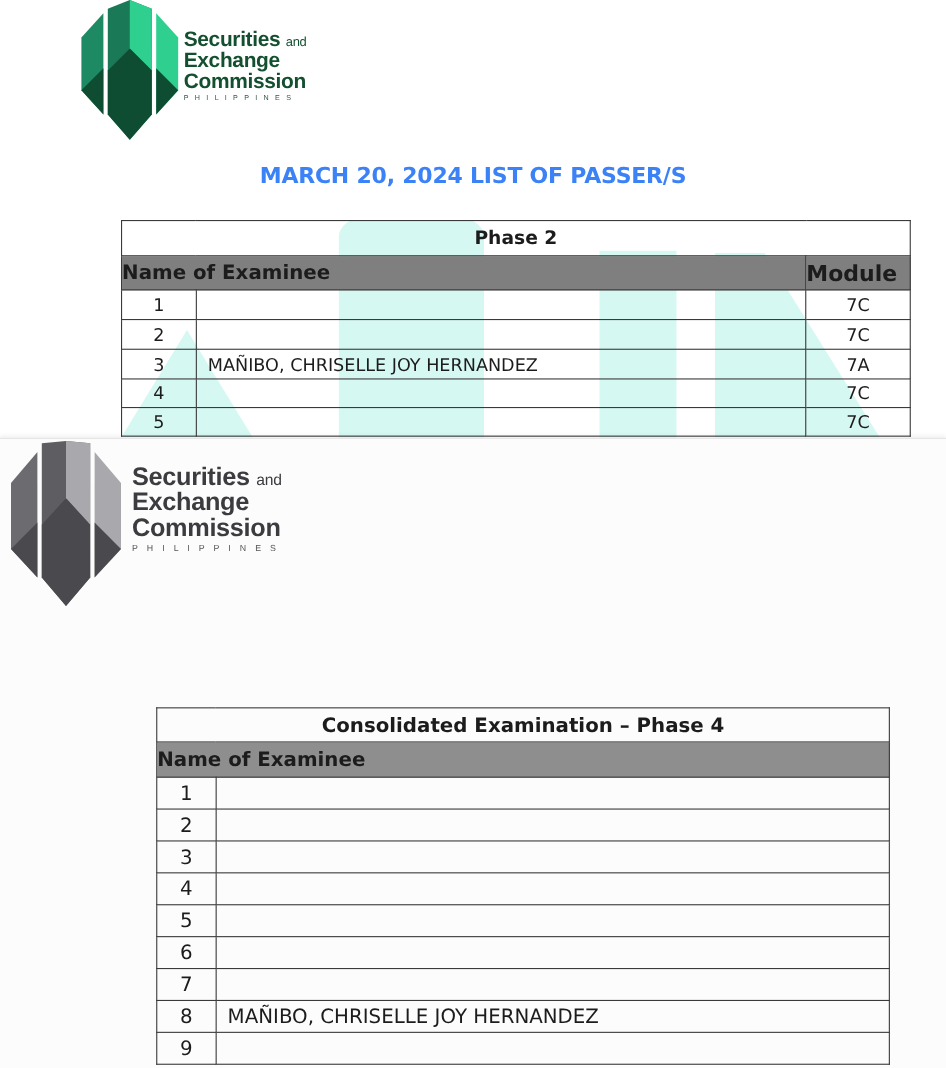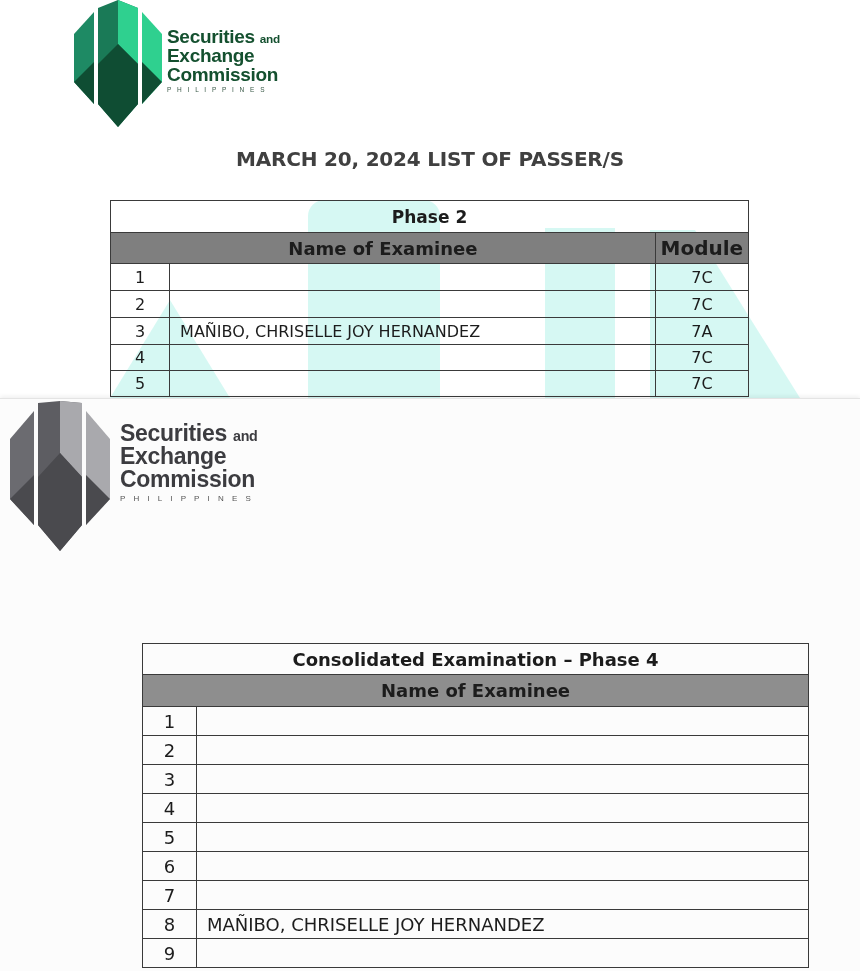--- a/index.html
+++ b/index.html
@@ -12,33 +12,33 @@
   #panel-top { top: 0; height: 398px; background: #ffffff; }
   #panel-bottom { top: 398px; height: 573px; background: #fcfcfc; border-top: 1px solid #e4e4e4; box-shadow: 0 -2px 4px rgba(0,0,0,0.06); }
 
   
   .wm { position: absolute; background: #cff7f1; opacity: 0.85; }
 
   
   .logo { position: absolute; }
   .logo-text { position: absolute; font-weight: bold; letter-spacing: -0.3px; line-height: 1; }
   .logo-text .l { display: block; }
-  .logo-text .and { font-size: 0.62em; font-weight: bold; }
+  .logo-text .and { font-size: 0.62em; font-weight: normal; }
   .logo-sub { display: block; font-weight: normal; }
 
   .doc-title {
     position: absolute; left: 0; width: 100%; text-align: center;
-    font-family: "DejaVu Sans", sans-serif; font-weight: bold; color: #404040;
+    font-family: "DejaVu Sans", sans-serif; font-weight: bold; color: #3b82f6;
     letter-spacing: -0.2px;
   }
 
   table.grid { position: absolute; border-collapse: collapse; font-family: "DejaVu Sans", sans-serif; color: #1c1c1c; }
   table.grid td { border: 1px solid #3a3a3a; padding: 0; }
   .t-title { text-align: center; font-weight: bold; background: transparent; }
-  .t-head { text-align: center; font-weight: bold; }
+  .t-head { font-weight: bold; }
   .num { text-align: center; }
   .name { padding-left: 10px !important; }
   .mod { text-align: center; margin-left: 23px; }
 </style>
 </head>
 <body>
 
 <div class="panel" id="panel-top">
 
   <div class="wm" style="left:308px;top:200px;width:132px;height:198px;border-radius:16px 16px 0 0;"></div>
@@ -57,21 +57,21 @@
   </svg>
   <div class="logo-text" style="left:167px;top:27px;font-size:19px;color:#14502f;">
     <span class="l"><span>Securities</span> <span class="and">and</span></span>
     <span class="l">Exchange</span>
     <span class="l">Commission</span>
     <span class="logo-sub" style="font-size:6.5px;letter-spacing:2px;margin-top:3px;color:#3a5a48;">P H I L I P P I N E S</span>
   </div>
 
   <div class="doc-title" style="top:147px;font-size:20px;">MARCH 20, 2024 LIST OF PASSER/S</div>
 
-  <table class="grid" style="left:110px;top:200px;width:639px;padding-left:22px;">
+  <table class="grid" style="left:110px;top:200px;width:718px;padding-left:22px;">
     <colgroup>
         <col style="width:68px">
         <col style="width:555px">
         <col style="width:95px">
       </colgroup>
     <tbody>
         <tr style="height:32px;">
       <td colspan="3" class="t-title" style="font-size:17px;">Phase 2</td>
     </tr>
     <tr style="height:31px;background:#7f7f7f;">

